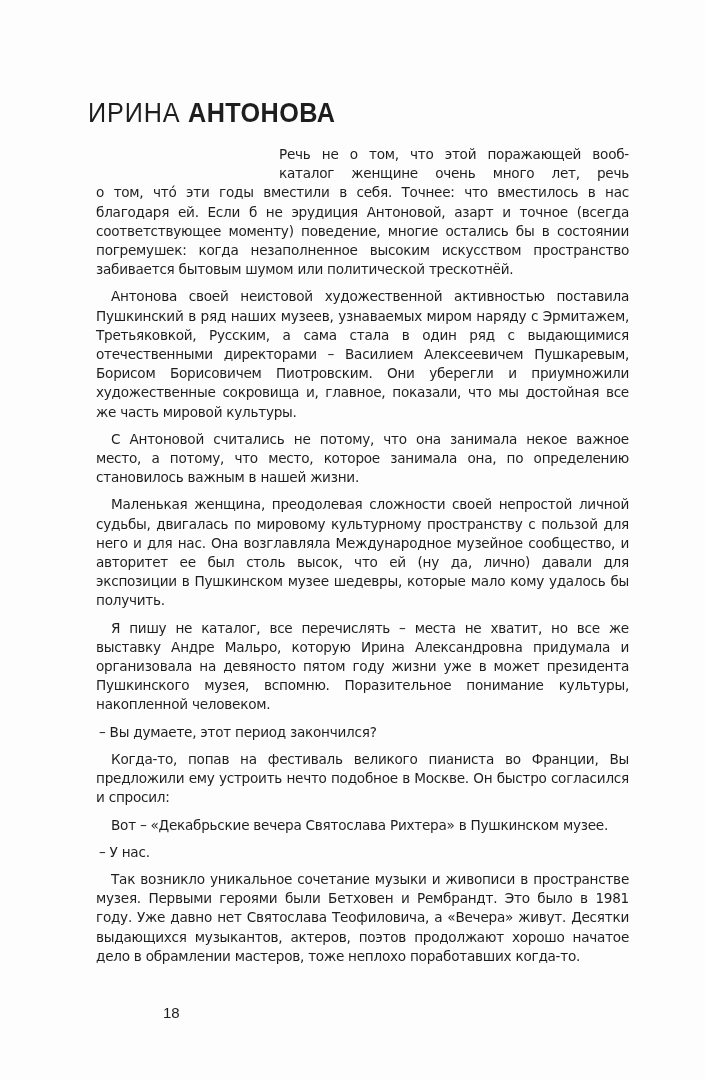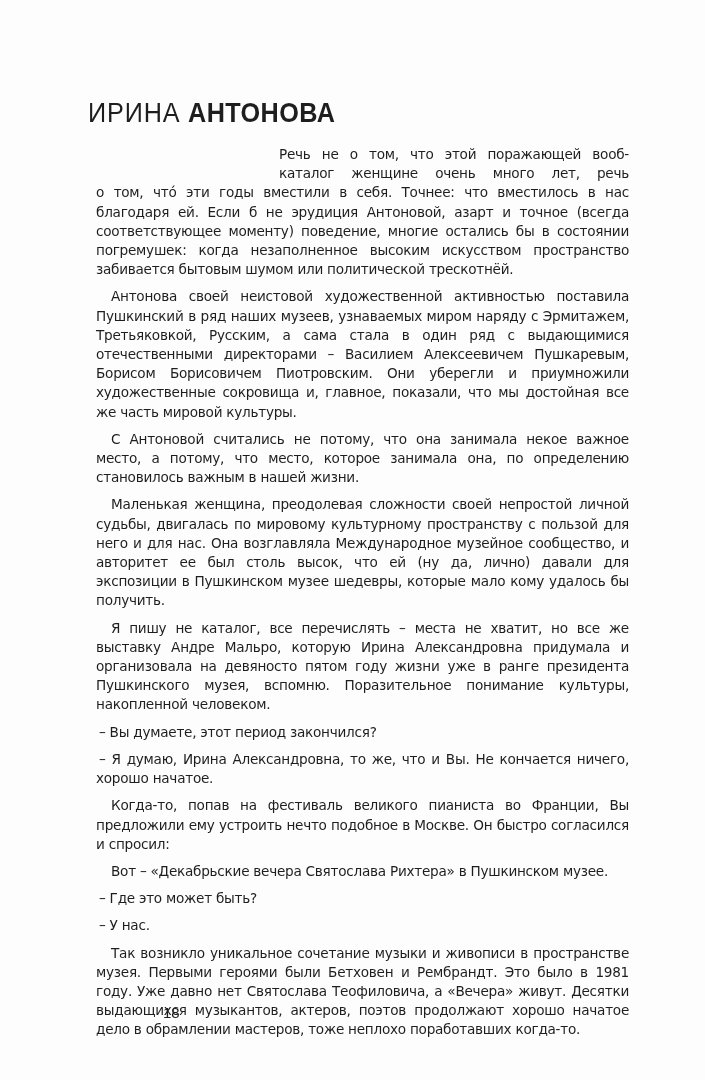--- a/index.html
+++ b/index.html
@@ -35,23 +35,21 @@
 
 <div class="body">
   <p class="first">
     <span class="lead">Речь не о том, что этой поражающей вооб-</span>
     <span class="lead">каталог женщине очень много лет, речь</span>
     <span>о том, что́ эти годы вместили в себя. Точнее: что вместилось в нас благодаря ей. Если б не эрудиция Антоновой, азарт и точное (всегда соответствующее моменту) поведение, многие остались бы в состоянии погремушек: когда незаполненное высоким искусством пространство забивается бытовым шумом или политической трескотнёй.</span>
   </p>
   <p>Антонова своей неистовой художественной активностью поставила Пушкинский в ряд наших музеев, узнаваемых миром наряду с Эрмитажем, Третьяковкой, Русским, а сама стала в один ряд с выдающимися отечественными директорами – Василием Алексеевичем Пушкаревым, Борисом Борисовичем Пиотровским. Они уберегли и приумножили художественные сокровища и, главное, показали, что мы достойная все же часть мировой культуры.</p>
   <p>С Антоновой считались не потому, что она занимала некое важное место, а потому, что место, которое занимала она, по определению становилось важным в нашей жизни.</p>
   <p>Маленькая женщина, преодолевая сложности своей непростой личной судьбы, двигалась по мировому культурному пространству с пользой для него и для нас. Она возглавляла Международное музейное сообщество, и авторитет ее был столь высок, что ей (ну да, лично) давали для экспозиции в Пушкинском музее шедевры, которые мало кому удалось бы получить.</p>
-  <p>Я пишу не каталог, все перечислять – места не хватит, но все же выставку Андре Мальро, которую Ирина Александровна придумала и организовала на девяносто пятом году жизни уже в ранге президента Пушкинского музея, вспомню. Поразительное понимание культуры, накопленной человеком.</p>
+  <p>Я пишу не каталог, все перечислять – места не хватит, но все же выставку Андре Мальро, которую Ирина Александровна придумала и организовала на девяносто пятом году жизни уже в может президента Пушкинского музея, вспомню. Поразительное понимание культуры, накопленной человеком.</p>
   <p class="dialog">– Вы думаете, этот период закончился?</p>
-  <p class="dialog">– Я думаю, Ирина Александровна, то же, что и Вы. Не кончается ничего, хорошо начатое.</p>
   <p>Когда-то, попав на фестиваль великого пианиста во Франции, Вы предложили ему устроить нечто подобное в Москве. Он быстро согласился и спросил:</p>
   <p>Вот – «Декабрьские вечера Святослава Рихтера» в Пушкинском музее.</p>
-  <p class="dialog">– Где это может быть?</p>
   <p class="dialog">– У нас.</p>
   <p>Так возникло уникальное сочетание музыки и живописи в пространстве музея. Первыми героями были Бетховен и Рембрандт. Это было в 1981 году. Уже давно нет Святослава Теофиловича, а «Вечера» живут. Десятки выдающихся музыкантов, актеров, поэтов продолжают хорошо начатое дело в обрамлении мастеров, тоже неплохо поработавших когда-то.</p>
 </div>
 
 <div class="page-number">18</div>
 
 </body></html>

